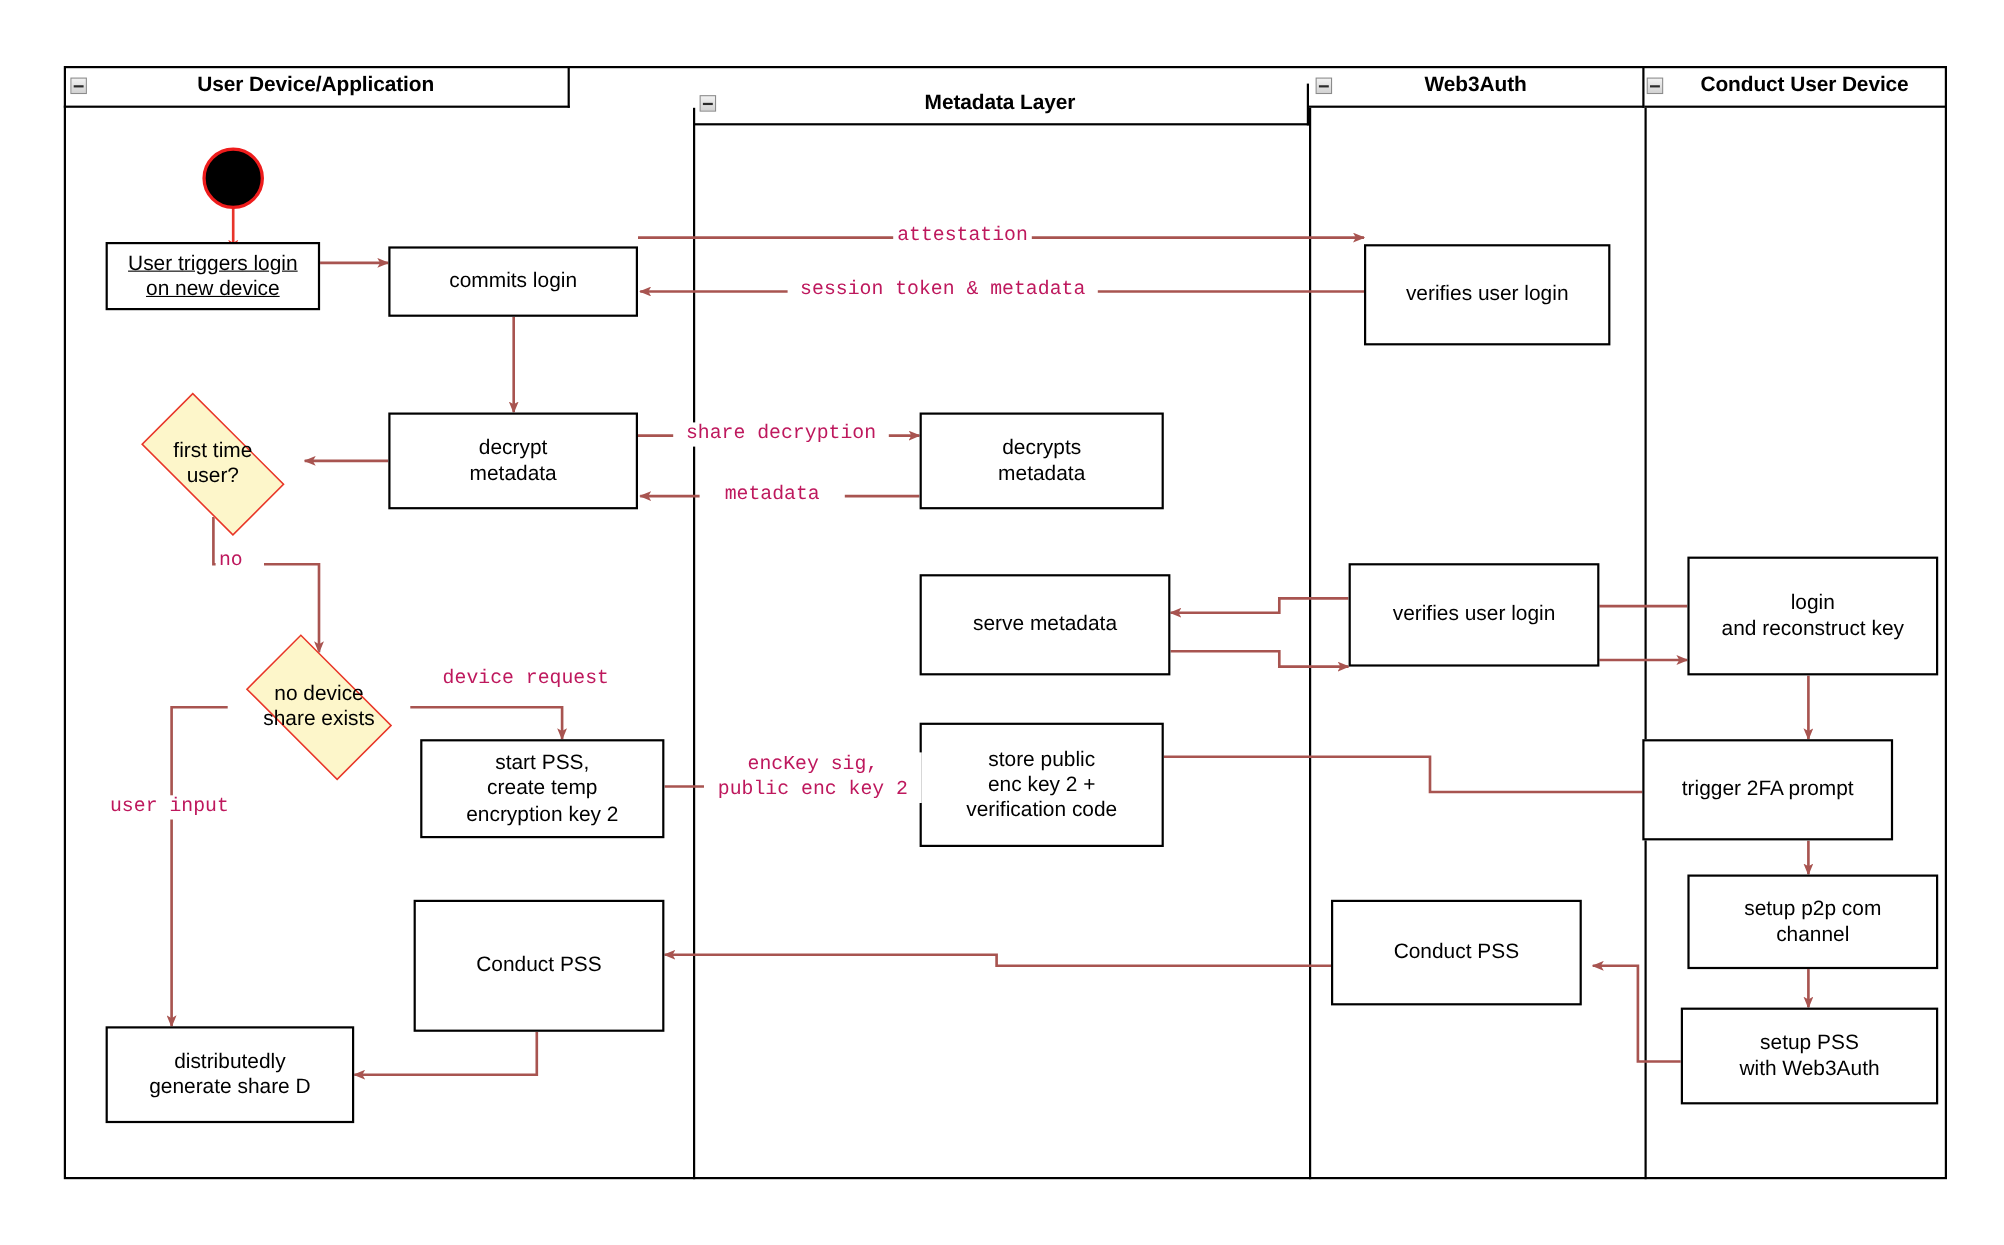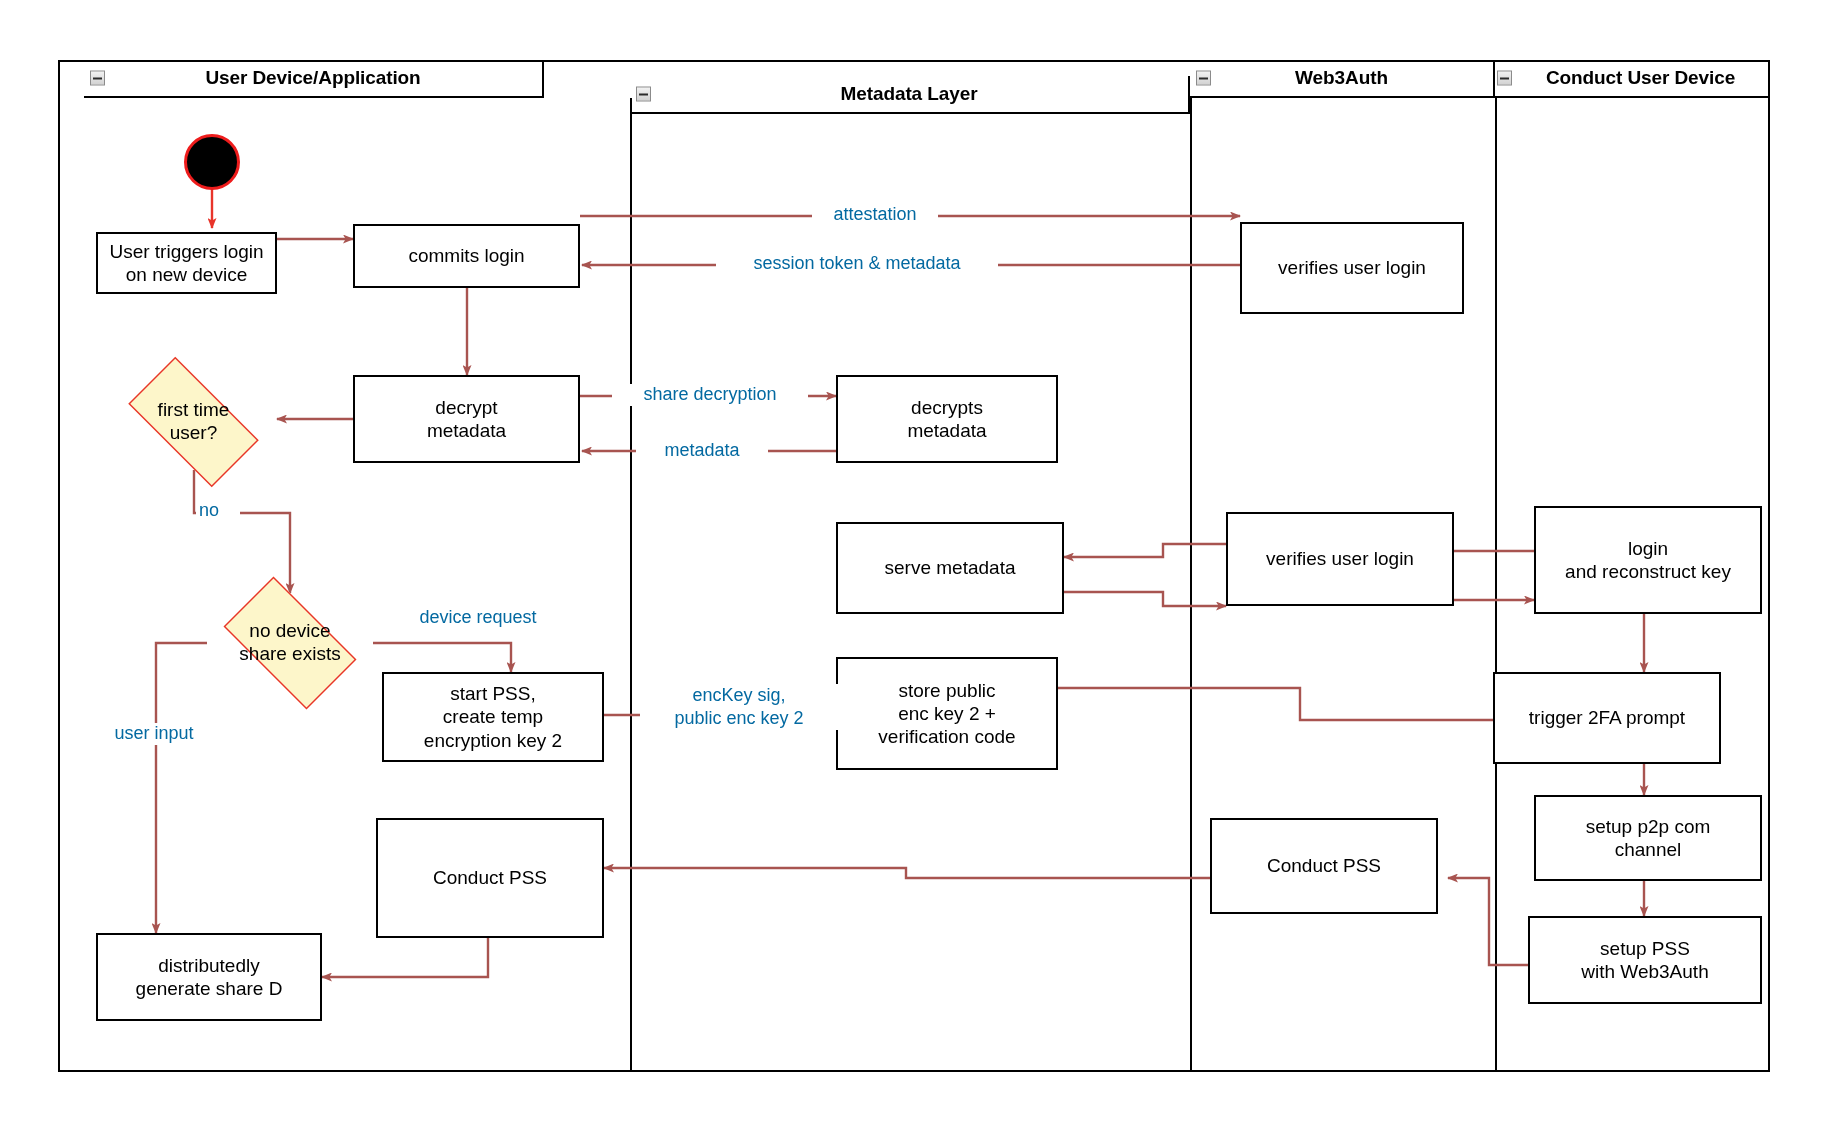--- a/index.html
+++ b/index.html
@@ -126,26 +126,27 @@
     border: 3px solid #ee1c1c;
     box-sizing: border-box;
     z-index: 3;
   }
 
   
   .edge-label {
     position: absolute;
     font-size: 18px;
     line-height: 1.2;
-    color: #0369a1;
+    color: #be185d;
     background: #ffffff;
     text-align: center;
     white-space: pre-line;
     padding: 0 3px;
     z-index: 4;
+    font-family: Liberation Mono, monospace;
   }
 
   
   #wires {
     position: absolute;
     left: 0;
     top: 0;
     width: 1822px;
     height: 1132px;
     z-index: 2;
@@ -212,21 +213,21 @@
       <path d="M1528,965 L1489,965 L1489,878 L1448,878" marker-end="url(#ah)"></path>
 
       <path d="M1210,878 L906,878 L906,868 L604,868" marker-end="url(#ah)"></path>
 
       <path d="M488,938 L488,977 L322,977" marker-end="url(#ah)"></path>
     </g>
   </svg>
 
   <div class="pool"></div>
 
-  <div class="lane-header" style="left:58px; width:460px;margin-left:26px;">
+  <div class="lane-header" style="left:58px; width:460px;">
     <span class="collapse-box"></span>
     <span class="title">User Device/Application</span>
   </div>
 
   <div class="lane-header" style="left:630px; width:560px;margin-top:16px;">
     <span class="collapse-box"></span>
     <span class="title">Metadata Layer</span>
   </div>
 
   <div class="lane-header" style="left:1190px; width:305px;">
@@ -238,21 +239,21 @@
     <span class="collapse-box" style="left:2px;"></span>
     <span class="title" style="margin-left:16px;">Conduct User Device</span>
   </div>
 
   <div class="lane-divider" style="left:630px;"></div>
   <div class="lane-divider" style="left:1190px;"></div>
   <div class="lane-divider" style="left:1495px;"></div>
 
   <div class="start-node" style="left:184px; top:134px; width:56px; height:56px;"></div>
 
-  <div class="node" style="left:96px; top:232px; width:181px; height:62px;">User triggers login
+  <div class="node" style="left:96px; top:220px; width:195px; height:62px;text-decoration:underline;">User triggers login
 on new device</div>
 
   <div class="node" style="left:353px; top:224px; width:227px; height:64px;">commits login</div>
 
   <div class="node" style="left:353px; top:375px; width:227px; height:88px;">decrypt
 metadata</div>
 
   <div class="decision" style="left:110px; top:375px; width:167px; height:94px;">
     <div class="diamond-shape"></div>
     <div class="diamond-label">first time

